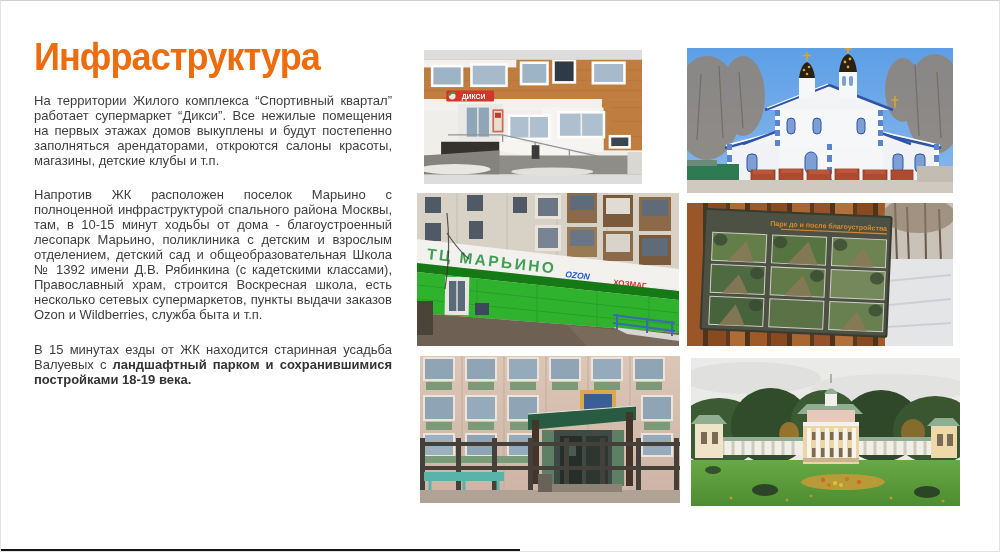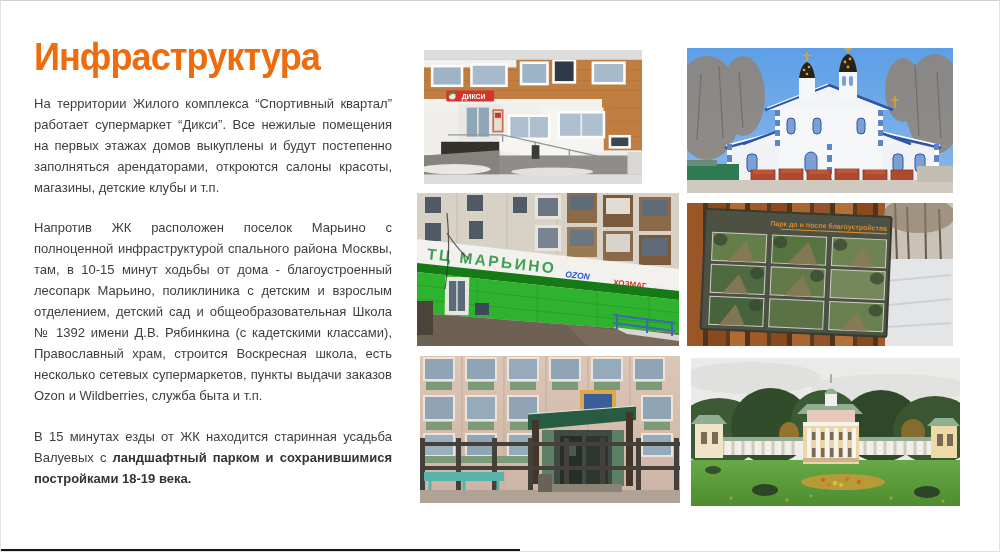--- a/index.html
+++ b/index.html
@@ -8,21 +8,21 @@
     border:1px solid #e2e2e2;border-top-color:#cfcfcf;
     font-family:"Liberation Sans", sans-serif;
   }
   .text-col{position:absolute;left:33px;top:36px;width:358px;}
   .title{
     margin:0 0 14px 0;font-size:38px;line-height:1.1;font-weight:700;
     color:#ED6D0E;letter-spacing:-1px;transform:scaleX(.95);transform-origin:left top;
     white-space:nowrap;
   }
   .body-p{
-    margin:0 0 19px 0;font-size:13px;line-height:21px;color:#3E3E3E;
+    margin:0 0 19px 0;font-size:13px;line-height:15px;color:#3E3E3E;
     text-align:justify;
   }
   .body-p.last{margin-top:20px;}
   .bold-part{font-weight:700;color:#333333;}
   .collage{position:absolute;left:0;top:0;width:998px;height:550px;}
   .photo{position:absolute;overflow:hidden;background:#ddd;}
   .photo svg{display:block;width:100%;height:100%;}
   #ph-dixi  {left:423px;top:49px; width:218px;height:134px;}
   #ph-church{left:686px;top:47px; width:266px;height:145px;}
   #ph-mall  {left:416px;top:192px;width:262px;height:153px;}

